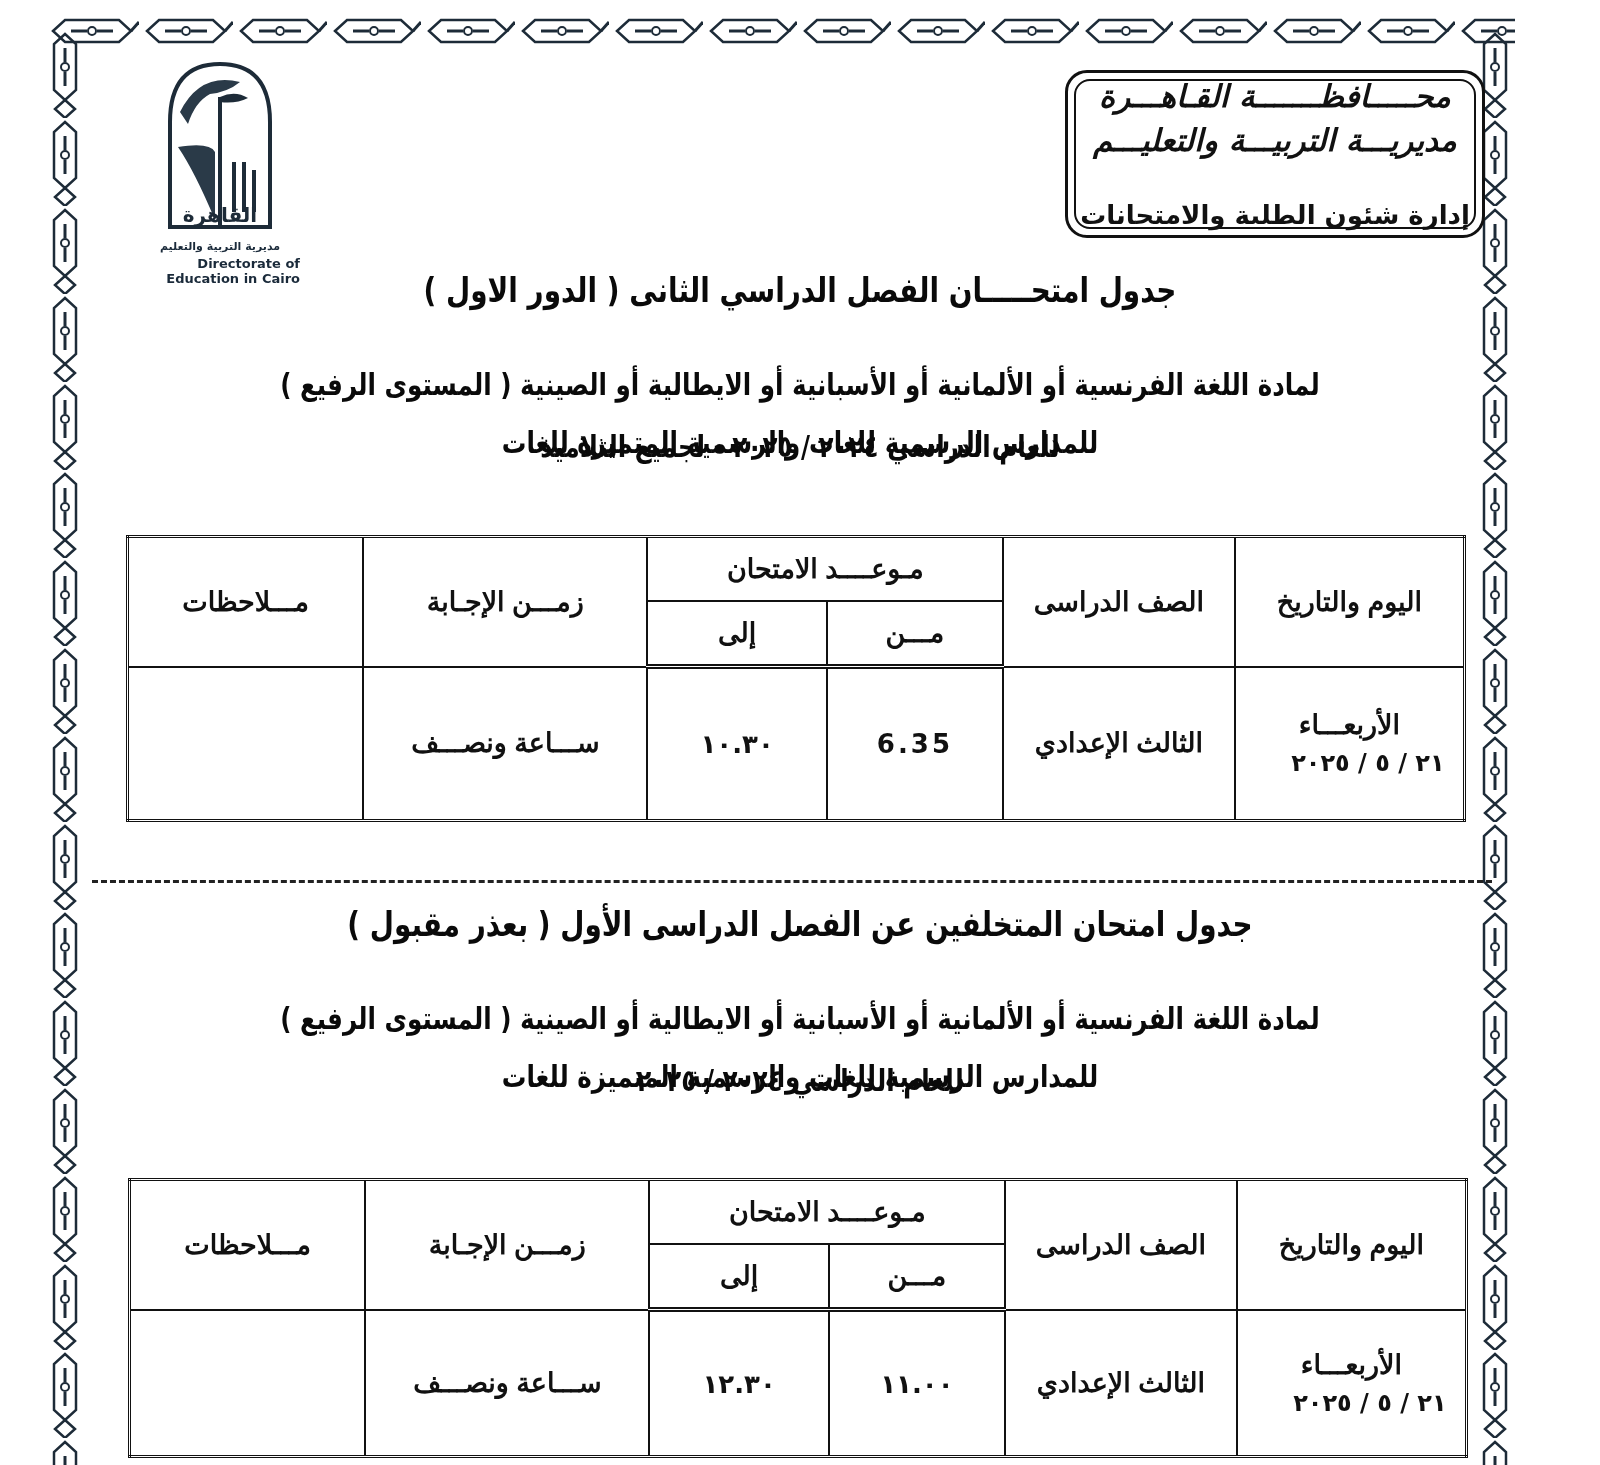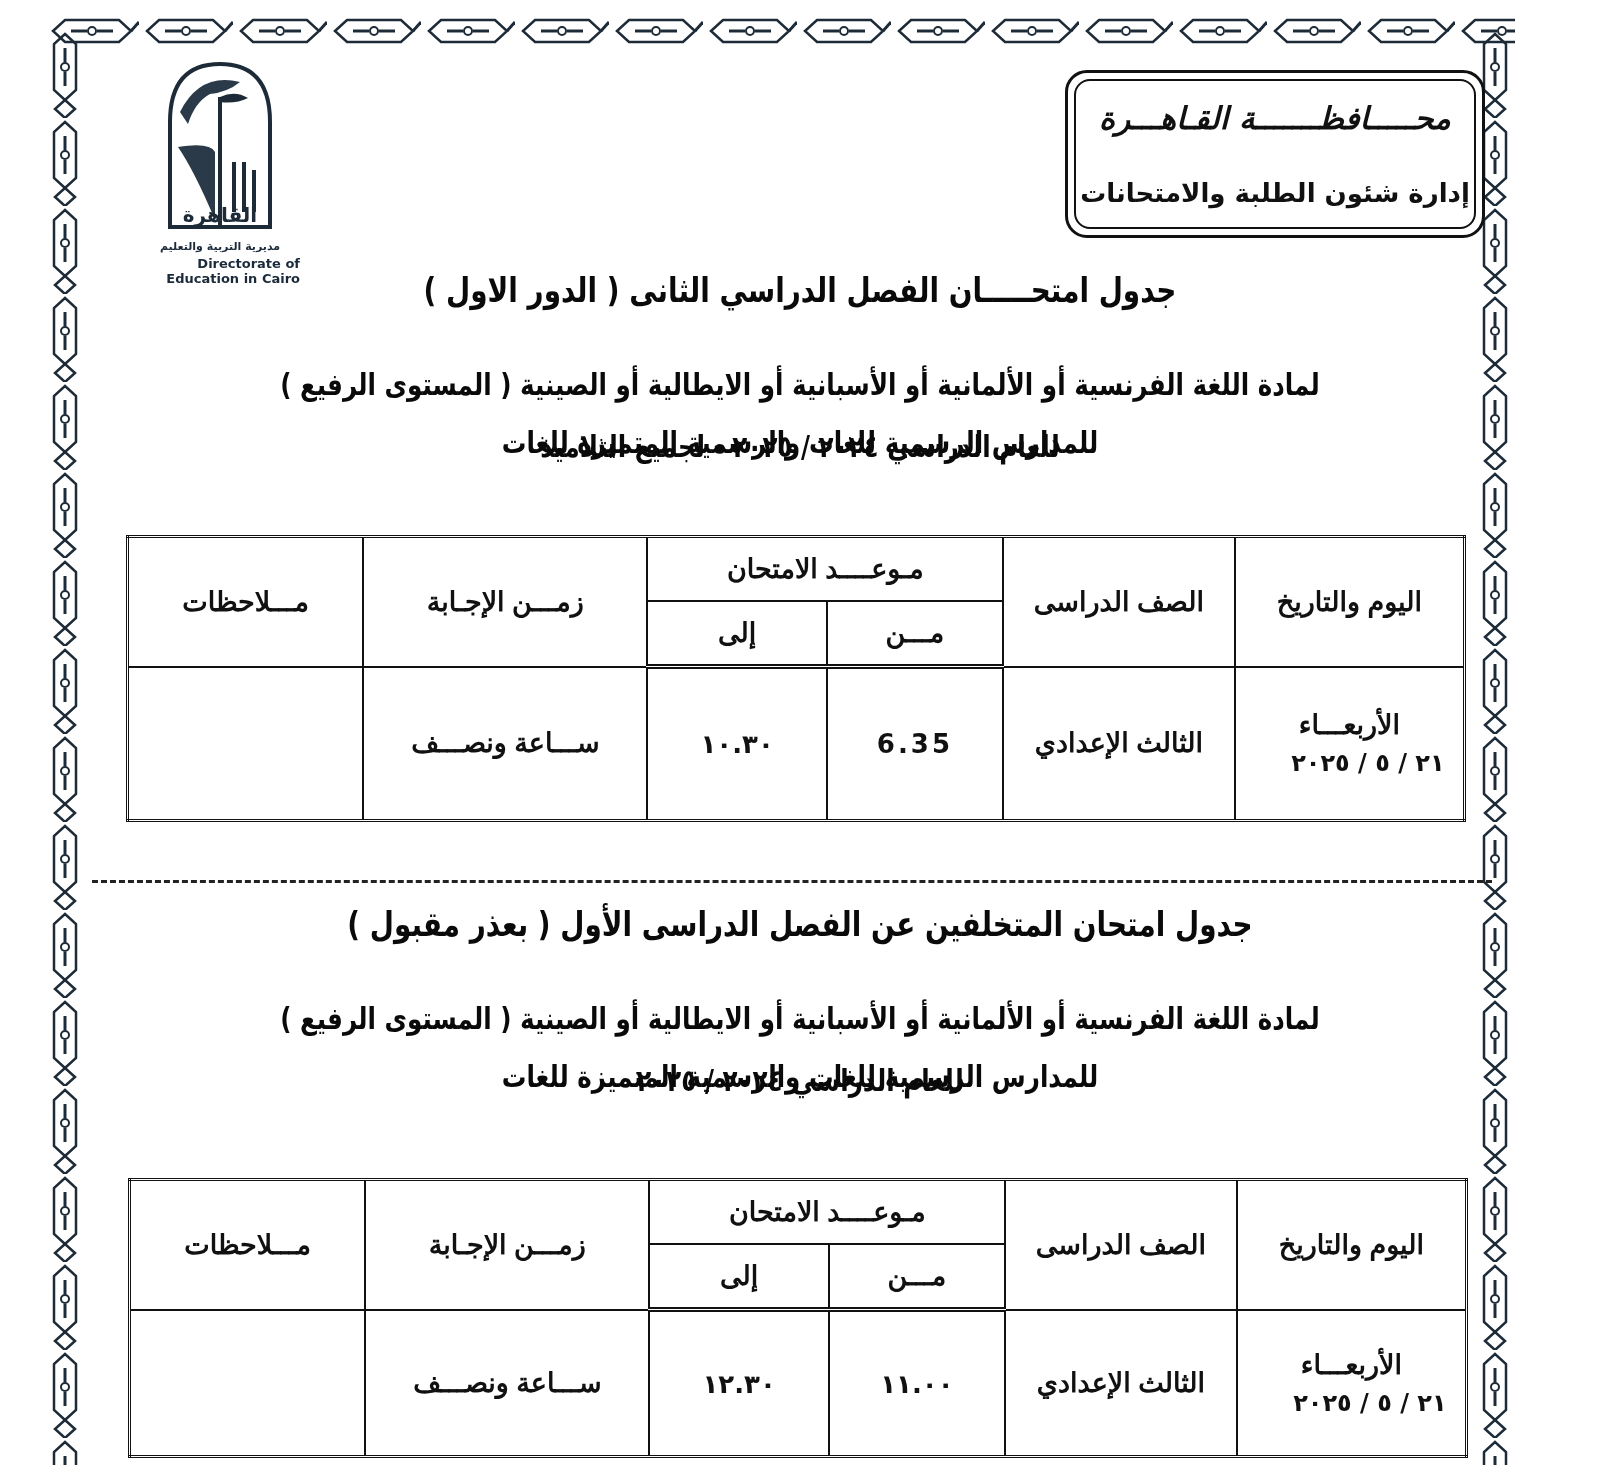--- a/index.html
+++ b/index.html
@@ -80,20 +80,21 @@
   <rect x="0" y="0" width="34" height="1435" fill="url(#chainV)"></rect>
 </svg>
 
 <svg class="border-right" viewBox="0 0 34 1435" preserveAspectRatio="none">
   <rect x="0" y="0" width="34" height="1435" fill="url(#chainV)"></rect>
 </svg>
 
 <div class="stamp">
   <div class="stamp-inner">
     <div class="stamp-line1">محـــــافظـــــــة القـاهـــرة</div>
+    <div class="stamp-line2">مديريـــة التربيـــة والتعليـــم</div>
     <div class="stamp-line3">إدارة شئون الطلبة والامتحانات</div>
   </div>
 </div>
 
 <svg class="logo" viewBox="0 0 160 220">
   <path d="M30,175 L30,70 Q30,12 80,12 Q130,12 130,70 L130,175 Z" fill="none" stroke="#1d2b38" stroke-width="4"></path>
   <path d="M40,60 Q60,20 100,30 Q88,40 70,42 Q55,50 48,72 Z" fill="#2a3a48"></path>
   <path d="M38,95 Q70,90 75,100 L75,168 Q55,120 38,95 Z" fill="#2a3a48"></path>
   <rect x="78" y="45" width="4" height="128" fill="#1d2b38"></rect>
   <path d="M80,45 Q95,38 108,46 Q96,52 80,50 Z" fill="#1d2b38"></path>

